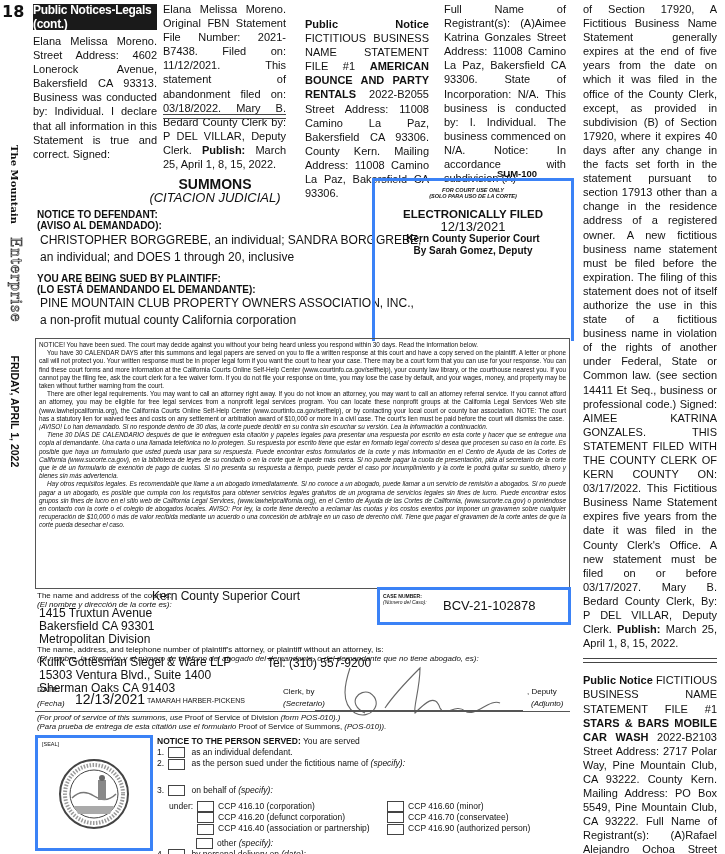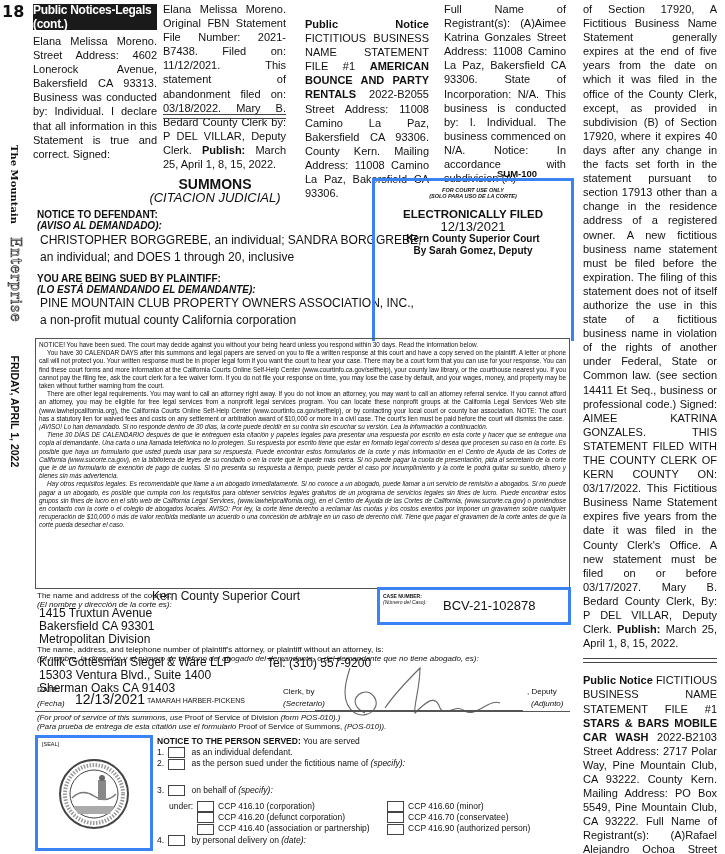--- a/index.html
+++ b/index.html
@@ -12,21 +12,21 @@
   .sep{height:0;border-top:1.5px solid #444;border-bottom:1.5px solid #444;height:3px;}
   .sidebar{left:4px;top:145px;width:22px;height:240px;}
   .sidebar-text{transform-origin:0 0;transform:rotate(90deg) translateY(-20px);white-space:nowrap;position:absolute;left:0;top:0;font-size:11px;}
   .sb-mtn{font-family:"DejaVu Serif",serif;font-weight:bold;font-size:10px;}
   .sb-ent{font-family:"DejaVu Serif",serif;font-size:14px;color:#fff;-webkit-text-stroke:0.7px #333;letter-spacing:1px;margin:0 10px;}
   .sb-date{font-weight:bold;font-size:10.5px;margin-left:20px;}
   .form{left:35px;top:133px;width:535px;height:716px;margin-top:40px;}
   .f-title{font-family:"Liberation Sans",sans-serif;font-weight:bold;font-size:14px;text-align:center;}
   .f-sub{font-style:italic;font-size:13px;text-align:center;}
   .lbl{font-weight:bold;font-size:10px;}
-  .lbl-i{font-weight:bold;font-style:italic;font-size:10px;}
+  .lbl-i{font-weight:bold;font-size:10px;}
   .party{font-size:12px;line-height:17px;margin-left:5px;}
   .courtbox{border:3px solid #3b82f6;}
   .tiny-b{font-weight:bold;font-style:italic;font-size:5.5px;text-align:center;}
   .ef{font-weight:bold;font-size:11.5px;text-align:center;line-height:13px;}
   .notice-box{border:1px solid #555;padding:2px 3px;font-size:6.4px;line-height:8.2px;text-align:justify;}
   .notice-box p{margin:0;}
   .ind{text-indent:8px;}
   .i{font-style:italic;}
   .small{font-size:8px;}
   .smalli{font-size:8px;font-style:italic;}
@@ -197,20 +197,23 @@
         <div><span class="cb"></span><span>CCP 416.10 (corporation)</span></div>
         <div><span class="cb"></span><span>CCP 416.20 (defunct corporation)</span></div>
         <div><span class="cb"></span><span>CCP 416.40 (association or partnership)</span></div>
       </div>
       <div>
         <div><span class="cb"></span><span>CCP 416.60 (minor)</span></div>
         <div><span class="cb"></span><span>CCP 416.70 (conservatee)</span></div>
         <div><span class="cb"></span><span>CCP 416.90 (authorized person)</span></div>
       </div>
     </div>
+    <div style="margin-left:35px;margin-top:3px;">
+      <span class="cb"></span><span>other</span> <i>(specify):</i>
+    </div>
     <div>
       <span>4.</span><span class="cb"></span>
       <span>by personal delivery on</span> <i>(date):</i>
     </div>
   </div>
 
   <div class="abs" style="left:488px;top:681px;font-size:5.5px;font-weight:bold;">Page 1 of 1</div>
   <div class="abs hr" style="left:0;top:688px;width:535px;"></div>
   <div class="abs foot" style="left:2px;top:690px;text-align:center;width:72px;">
     <div>Form Adopted for Mandatory Use</div>

